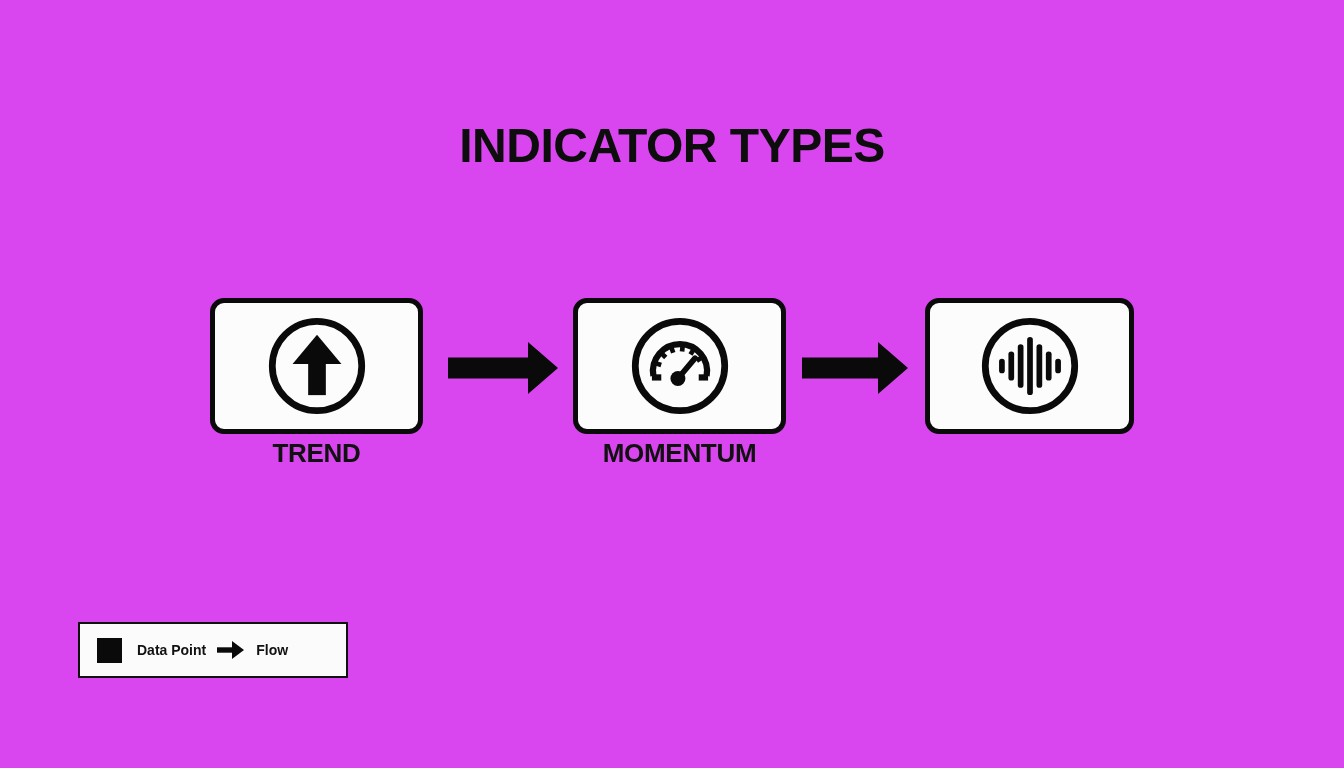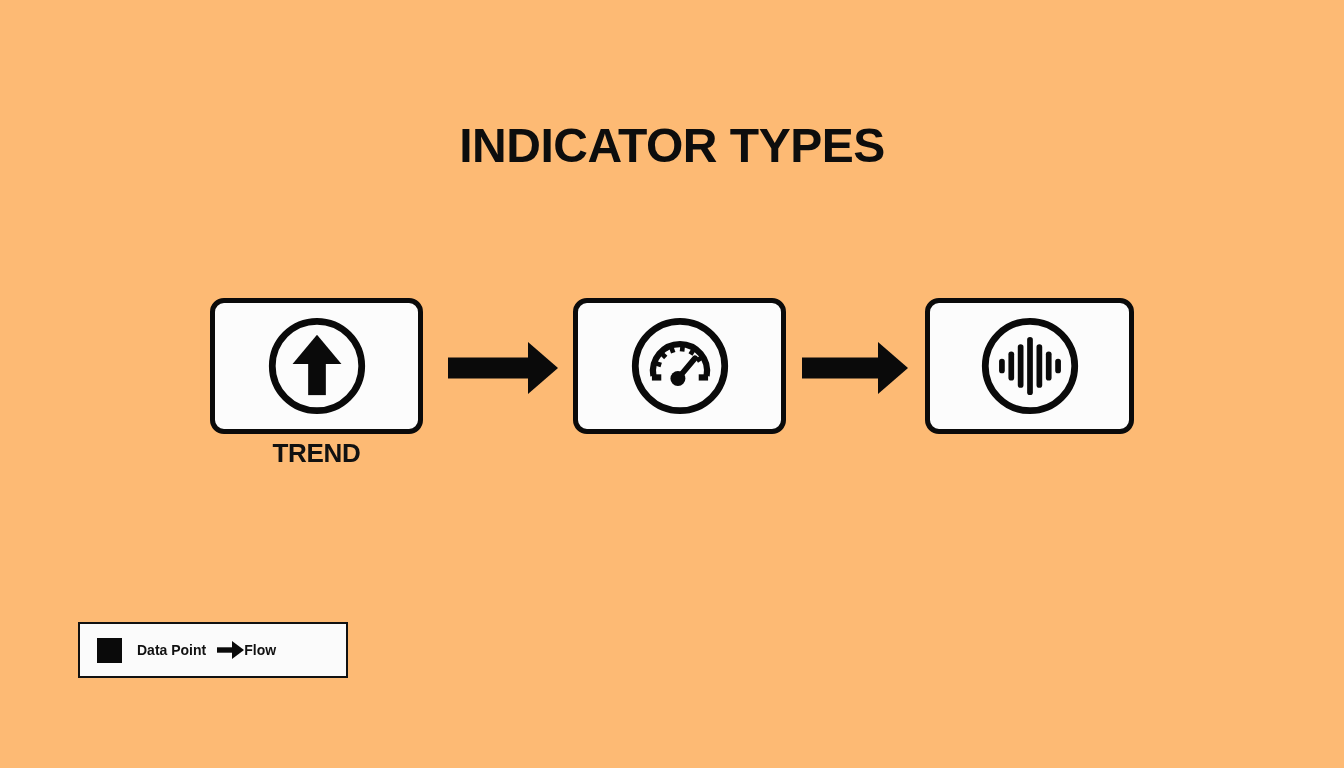--- a/index.html
+++ b/index.html
@@ -6,21 +6,21 @@
   html, body { width: 1344px; height: 768px; }
   body {
     font-family: "Liberation Sans", "DejaVu Sans", sans-serif;
     background: #fafafa;
     overflow: hidden;
   }
   .canvas {
     position: relative;
     width: 1344px;
     height: 768px;
-    background: #fdba74;
+    background: #d946ef;
     color: #0d0d0d;
   }
   .title {
     position: absolute;
     top: 118px;
     left: 0;
     width: 100%;
     text-align: center;
     font-size: 48px;
     font-weight: 800;
@@ -76,21 +76,21 @@
     flex: 0 0 auto;
   }
   .legend-text {
     font-size: 14px;
     font-weight: 600;
     color: #111;
     white-space: nowrap;
   }
   .legend-text.dp { margin-left: 15px; }
   .legend-arrow { margin-left: 11px; flex: 0 0 auto; }
-  .legend-text.fl { }
+  .legend-text.fl { margin-left: 12px; }
 </style>
 </head>
 <body>
 
 <div class="canvas">
 
   <h1 class="title">INDICATOR TYPES</h1>
 
   <div class="node node-1">
     <svg width="104" height="104" viewBox="0 0 100 100">
@@ -115,20 +115,21 @@
       <line x1="25.3" y1="47.0" x2="31.9" y2="49.1" stroke="#0a0a0a" stroke-width="4.5"></line>
       <line x1="31.3" y1="36.9" x2="36.3" y2="41.8" stroke="#0a0a0a" stroke-width="4.5"></line>
       <line x1="41.1" y1="30.6" x2="43.5" y2="37.2" stroke="#0a0a0a" stroke-width="4.5"></line>
       <line x1="52.7" y1="29.1" x2="52.0" y2="36.1" stroke="#0a0a0a" stroke-width="4.5"></line>
       <line x1="63.8" y1="32.9" x2="60.1" y2="38.9" stroke="#0a0a0a" stroke-width="4.5"></line>
       <line x1="72.0" y1="41.2" x2="66.1" y2="44.9" stroke="#0a0a0a" stroke-width="4.5"></line>
       <line x1="48" y1="62" x2="64.5" y2="42.5" stroke="#0a0a0a" stroke-width="5.5" stroke-linecap="round"></line>
       <circle cx="48" cy="62" r="7.2" fill="#0a0a0a"></circle>
     </svg>
   </div>
+  <div class="node-label label-2">MOMENTUM</div>
 
   <svg class="flow-arrow arrow-2" width="106" height="52" viewBox="0 0 106 52">
     <rect x="0" y="15.5" width="78" height="21" fill="#0a0a0a"></rect>
     <polygon points="76,0 106,26 76,52" fill="#0a0a0a"></polygon>
   </svg>
 
   <div class="node node-3">
     <svg width="104" height="104" viewBox="0 0 100 100">
       <circle cx="50" cy="50" r="43" fill="none" stroke="#0a0a0a" stroke-width="6.5"></circle>
       <rect x="20.25" y="43" width="5.5" height="14" rx="2.75" fill="#0a0a0a"></rect>

